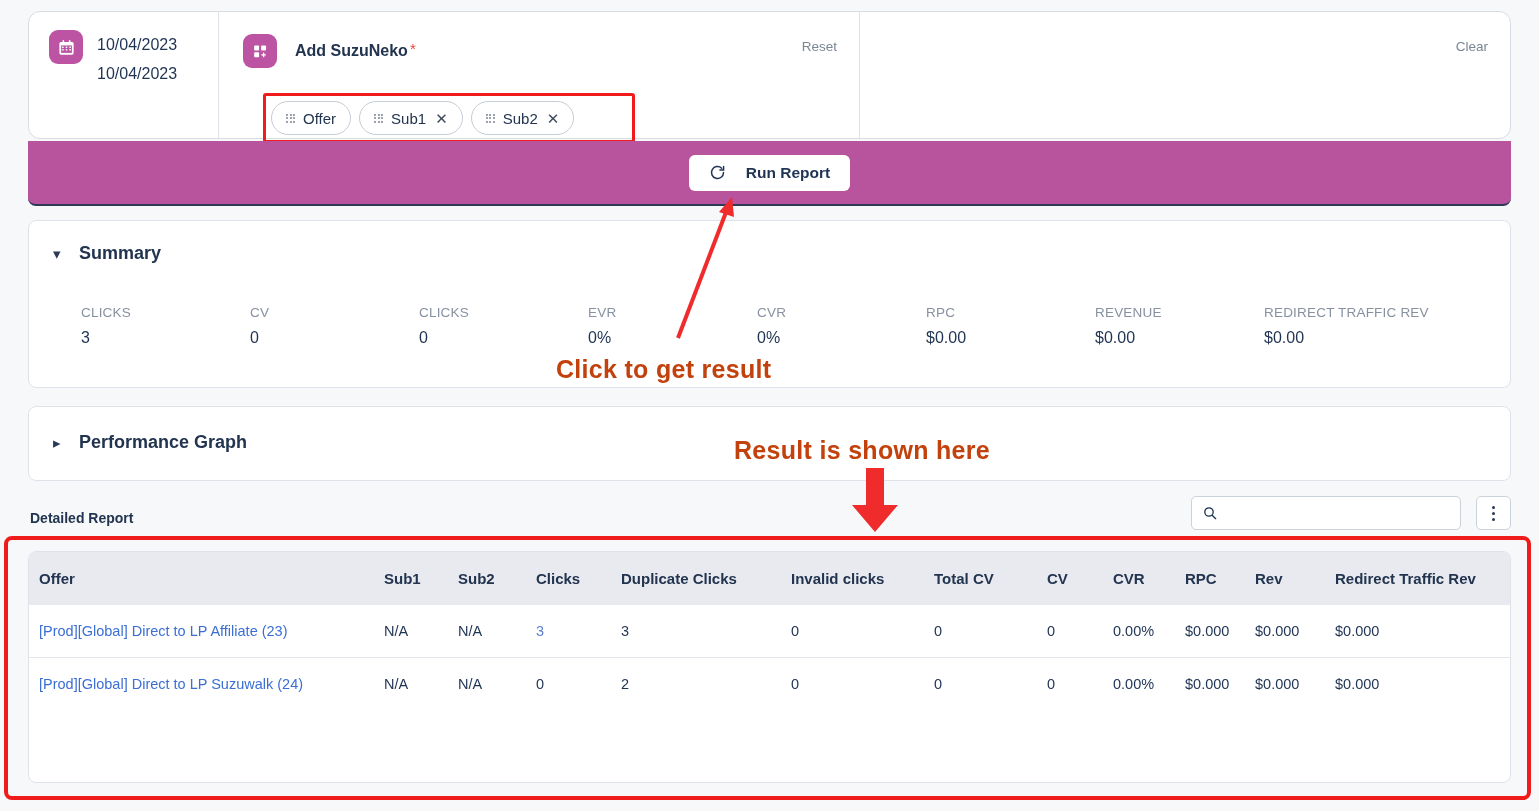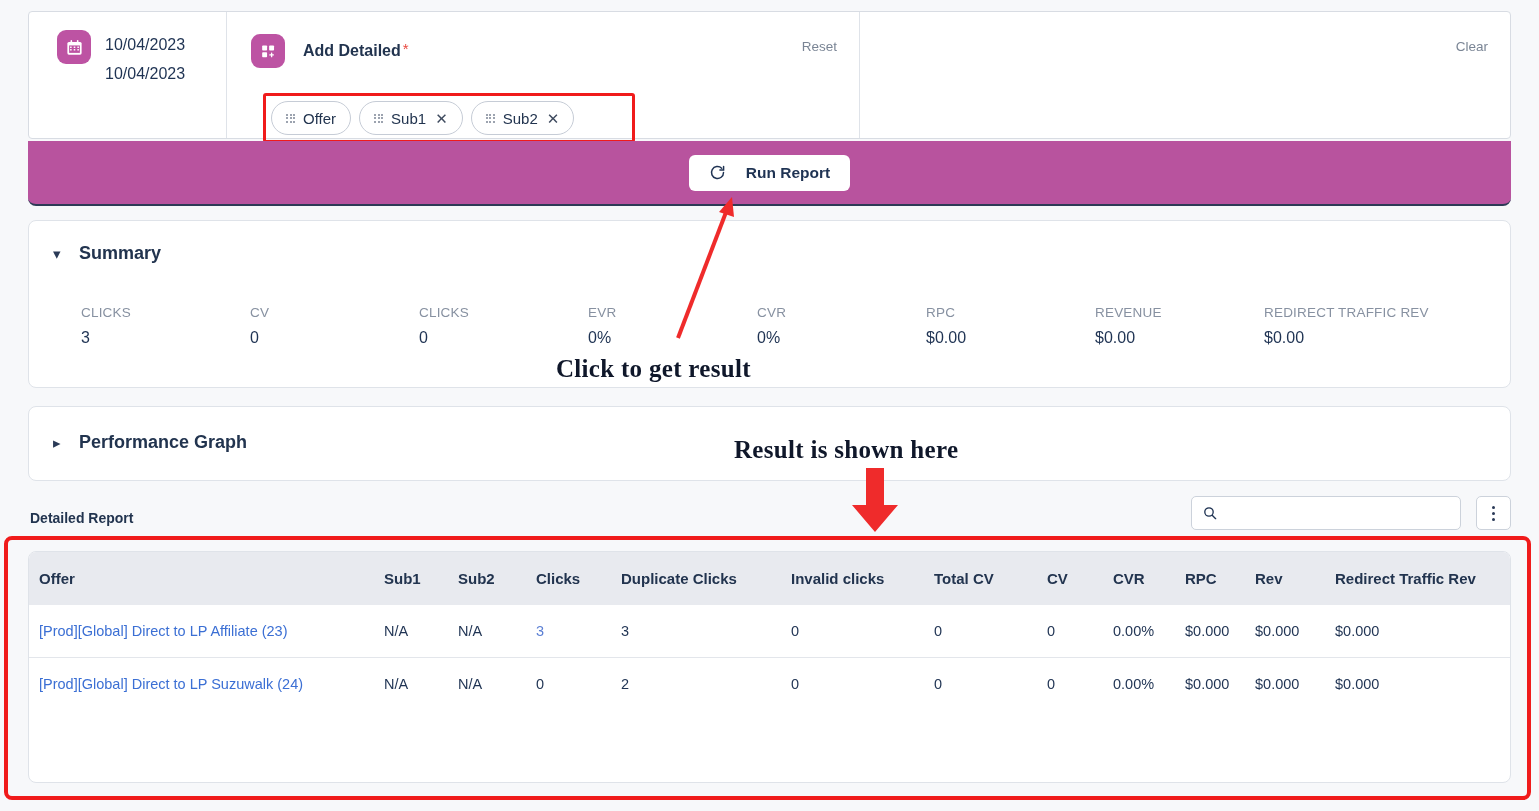--- a/index.html
+++ b/index.html
@@ -9,23 +9,22 @@
     background:#f7f8fa;
     font-family:"Liberation Sans", sans-serif;
     color:#23395b;
     overflow:hidden;
     position:relative;
   }
 
   
   #top-card{
     position:absolute; left:28px; top:11px; width:1483px; height:128px;
-    background:#ffffff; border:1px solid #d8dce3; border-radius:4px;
+    background:#ffffff; border:1px solid #d8dce3; border-radius:12px;
     display:flex;
-    padding-left:8px;
   }
   .col-date{ width:190px; padding:18px 0 0 20px; border-right:1px solid #dfe3e9; }
   .date-row{ display:flex; align-items:flex-start; }
   .sq-icon{
     width:34px; height:34px; border-radius:9px; background:#bd53a3;
     display:flex; align-items:center; justify-content:center; flex:none;
   }
   .dates{ margin-left:14px; line-height:29px; font-size:16px; color:#1f3353; font-weight:400;}
   .col-cols{ flex:1; position:relative; padding:22px 0 0 24px; border-right:1px solid #dfe3e9;}
   .col-filter{ width:650px; position:relative; padding:22px 0 0 24px;}
@@ -123,22 +122,22 @@
     font-size:14.5px; color:#1f3353; padding:18px 0;
     border-top:1px solid #e3e6eb; white-space:nowrap;
   }
   tbody tr:first-child td{ border-top:none; }
   .offer-link{ color:#3b6fd4; text-decoration:none; cursor:pointer; font-size:14.5px;}
   .num-link{ color:#5b7fd4; text-decoration:none; cursor:pointer;}
   th.c-offer,td.c-offer{ padding-left:10px; }
 
   
   .anno{
-    position:absolute; color:#0f172a; font-weight:700;
-    font-family:Liberation Serif, serif; white-space:nowrap;
+    position:absolute; color:#c2410c; font-weight:700;
+    font-family:Liberation Sans, sans-serif; white-space:nowrap;
   }
   #anno1{ left:556px; top:355px; font-size:25px; letter-spacing:.3px;}
   #anno2{ left:734px; top:436px; font-size:25px; letter-spacing:.3px;}
   #arrow1{ position:absolute; left:660px; top:195px; width:90px; height:150px; }
   #arrow2{ position:absolute; left:845px; top:468px; width:60px; height:66px; }
 </style>
 </head>
 <body>
 
 <div id="top-card">
@@ -170,21 +169,21 @@
     <div class="hdr-row">
       <span class="sq-icon">
         <svg width="19" height="19" viewBox="0 0 24 24">
           <rect x="4" y="4.5" width="6.2" height="6.2" rx="1" fill="#ffffff"></rect>
           <rect x="4" y="13" width="6.2" height="6.2" rx="1" fill="#ffffff"></rect>
           <rect x="12.8" y="4.5" width="6.2" height="6.2" rx="1" fill="#ffffff"></rect>
           <rect x="15.1" y="13.2" width="1.7" height="6" rx=".7" fill="#ffffff"></rect>
           <rect x="12.9" y="15.4" width="6" height="1.7" rx=".7" fill="#ffffff"></rect>
         </svg>
       </span>
-      <span class="hdr-label">Add Detailed</span>
+      <span class="hdr-label">Add SuzuNeko</span>
       <span class="req">*</span>
     </div>
     <span class="link-right">Reset</span>
   </div>
 
   <div class="col-filter">
     <span class="link-right">Clear</span>
   </div>
 
   <div class="chips-wrap" id="chips-wrap">

